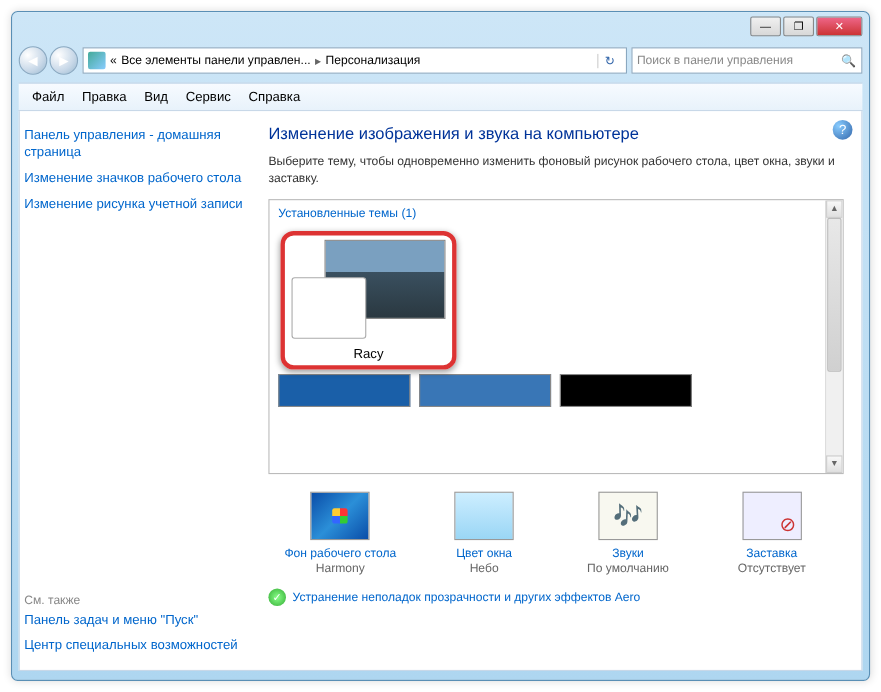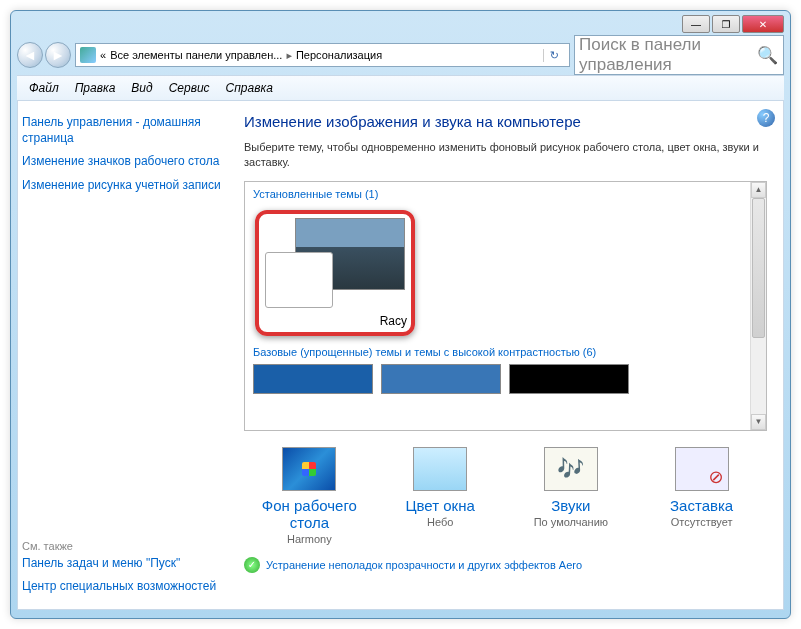--- a/index.html
+++ b/index.html
@@ -8,54 +8,54 @@
 .titlebar { height: 28px; display: flex; justify-content: flex-end; padding: 4px 6px; }
 .winbtn { width: 28px; height: 18px; margin-left: 2px; border: 1px solid #888; border-radius: 2px; display: flex; align-items: center; justify-content: center; font-size: 10px; background: linear-gradient(#f0f0f0, #d8d8d8); cursor: pointer; }
 .winbtn.close { background: linear-gradient(#e68, #c33); color: #fff; width: 42px; }
 .navbar { height: 32px; margin: 0 6px; display: flex; align-items: center; gap: 4px; }
 .navbtns { display: flex; gap: 2px; }
 .navcircle { width: 26px; height: 26px; border-radius: 50%; background: radial-gradient(circle at 30% 30%, #fff, #c8d8e8 60%, #98b8d0); border: 1px solid #8aa8c0; display: flex; align-items: center; justify-content: center; color: #fff; font-size: 14px; cursor: pointer; }
 .addrbar { flex: 1; height: 24px; background: #fff; border: 1px solid #8aa8c0; display: flex; align-items: center; font-size: 11px; padding: 0 4px; gap: 4px; }
 .addrbar .addricon { width: 16px; height: 16px; background: linear-gradient(135deg, #4a9, #8cf); border-radius: 2px; }
 .addrbar .sep { color: #666; }
 .addrbar .refresh { margin-left: auto; border-left: 1px solid #ccc; padding: 0 6px; color: #36a; cursor: pointer; }
-.searchbar { width: 210px; height: 40px; background: #fff; border: 1px solid #8aa8c0; display: flex; align-items: center; padding: 0 4px; font-size: 17px; color: #888; }
+.searchbar { width: 210px; height: 24px; background: #fff; border: 1px solid #8aa8c0; display: flex; align-items: center; padding: 0 4px; font-size: 11px; color: #888; }
 .searchbar .sicon { margin-left: auto; color: #36a; }
-.menubar { height: 26px; background: linear-gradient(#f7fbff, #e8f2fb); border-top: 1px solid #c8d8e8; border-bottom: 1px solid #c8d8e8; margin: 4px 6px 0; display: flex; align-items: center; padding: 0 4px; font-size: 12px; font-style: italic; }
+.menubar { height: 26px; background: linear-gradient(#f7fbff, #e8f2fb); border-top: 1px solid #c8d8e8; border-bottom: 1px solid #c8d8e8; margin: 4px 6px 0; display: flex; align-items: center; padding: 0 4px; font-size: 12px; }
 .menubar span { padding: 4px 8px; cursor: pointer; }
 .content { display: flex; background: #fff; margin: 0 6px 6px; height: 509px; border: 1px solid #c8d8e8; border-top: none; }
 .sidebar { width: 210px; padding: 10px 4px; font-size: 12px; display: flex; flex-direction: column; }
 .sidelink { color: #0066cc; padding: 4px 0; cursor: pointer; line-height: 1.3; }
 .seealso { margin-top: auto; color: #888; font-size: 11px; padding-top: 8px; }
 .main { flex: 1; padding: 12px 16px 8px; position: relative; font-size: 12px; display: flex; flex-direction: column; }
 .helpicon { position: absolute; top: 8px; right: 8px; width: 18px; height: 18px; border-radius: 50%; background: radial-gradient(circle at 30% 30%, #8cf, #36a); color: #fff; display: flex; align-items: center; justify-content: center; font-size: 12px; cursor: pointer; }
 h1 { color: #003399; font-size: 15px; font-weight: normal; margin-bottom: 10px; }
 .subheading { font-size: 11px; color: #333; margin-bottom: 10px; line-height: 1.4; }
 .themebox { border: 1px solid #bbb; height: 250px; position: relative; overflow: hidden; }
 .scrollbar { position: absolute; right: 0; top: 0; width: 16px; height: 100%; background: #f0f0f0; border-left: 1px solid #ddd; }
 .scrollup, .scrolldown { height: 16px; background: linear-gradient(#f8f8f8, #e0e0e0); border: 1px solid #ccc; display: flex; align-items: center; justify-content: center; font-size: 8px; color: #666; cursor: pointer; }
 .scrollthumb { position: absolute; top: 16px; left: 1px; right: 1px; height: 140px; background: linear-gradient(#e8e8e8, #d0d0d0); border: 1px solid #bbb; border-radius: 2px; cursor: pointer; }
 .catlabel { color: #0066cc; font-size: 11px; padding: 6px 8px; }
 .themeitem { width: 160px; margin: 4px 10px; padding: 4px; text-align: center; cursor: pointer; position: relative; }
-.highlight { border: 4px solid #d33; border-radius: 12px; box-shadow: 0 2px 6px rgba(0,0,0,0.4); text-align: right; }
+.highlight { border: 4px solid #d33; border-radius: 12px; box-shadow: 0 2px 6px rgba(0,0,0,0.4); }
 .thumbstack { position: relative; width: 140px; height: 90px; margin: 0 auto 6px; }
 .thumb-main { position: absolute; right: 0; top: 0; width: 110px; height: 72px; background: linear-gradient(to bottom, #7aa0c0 0%, #7aa0c0 40%, #3a5060 40%, #2a3840 100%); border: 1px solid #888; }
 .thumb-sub { position: absolute; left: 0; bottom: 0; width: 68px; height: 56px; background: #fff; border: 1px solid #aaa; border-radius: 3px; }
 .thumbrow { display: flex; gap: 8px; padding: 0 8px; }
 .thumbrow .swatch { width: 120px; height: 30px; border: 1px solid #888; }
 .bottomrow { display: flex; justify-content: space-around; margin-top: 16px; }
 .bottomopt { width: 120px; text-align: center; cursor: pointer; }
 .bopticon { width: 54px; height: 44px; margin: 0 auto 6px; border: 1px solid #999; display: flex; align-items: center; justify-content: center; }
 .bopticon.desktop { background: linear-gradient(135deg, #0a4da8 0%, #2b8fd8 50%, #0a4da8 100%); position: relative; }
 .bopticon.desktop::after { content: ""; position: absolute; left: 50%; top: 50%; width: 14px; height: 14px; transform: translate(-50%,-50%); background: conic-gradient(#f33 0 90deg, #3c3 90deg 180deg, #36f 180deg 270deg, #fc3 270deg 360deg); border-radius: 2px; }
 .bopticon.color { background: linear-gradient(#cdeeff, #9ad6f5); }
 .bopticon.sounds { background: #f8f8f0; font-size: 22px; }
 .bopticon.saver { background: #eef; position: relative; }
 .bopticon.saver::after { content: "⊘"; position: absolute; right: 4px; bottom: 2px; color: #c33; font-size: 18px; }
-.bottomopt .btitle { color: #0066cc; font-size: 15px; }
+.bottomopt .btitle { color: #0066cc; font-size: 11px; }
 .bottomopt .bsub { color: #666; font-size: 11px; margin-top: 2px; }
 .troubleshoot { margin-top: 12px; display: flex; align-items: center; gap: 6px; color: #0066cc; font-size: 11px; cursor: pointer; }
 .troubleshoot .ticon { width: 16px; height: 16px; border-radius: 50%; background: radial-gradient(#8f8, #3a3); display: flex; align-items: center; justify-content: center; color: #fff; font-size: 10px; }
 </style>
 </head>
 <body>
 
 <div class="window">
   <div class="titlebar">
     <div class="winbtn">—</div>
@@ -116,21 +116,20 @@
         <div class="catlabel">Установленные темы (1)</div>
 
         <div class="themeitem highlight">
           <div class="thumbstack">
             <div class="thumb-main"></div>
             <div class="thumb-sub"></div>
           </div>
           <div>Racy</div>
         </div>
 
-        <div class="catlabel">Базовые (упрощенные) темы и темы с высокой контрастностью (6)</div>
 
         <div class="thumbrow">
           <div class="swatch" style="background:#1a5fa8"></div>
           <div class="swatch" style="background:#3976b6"></div>
           <div class="swatch" style="background:#000000"></div>
         </div>
       </div>
 
       <div class="bottomrow">
         <div class="bottomopt">

